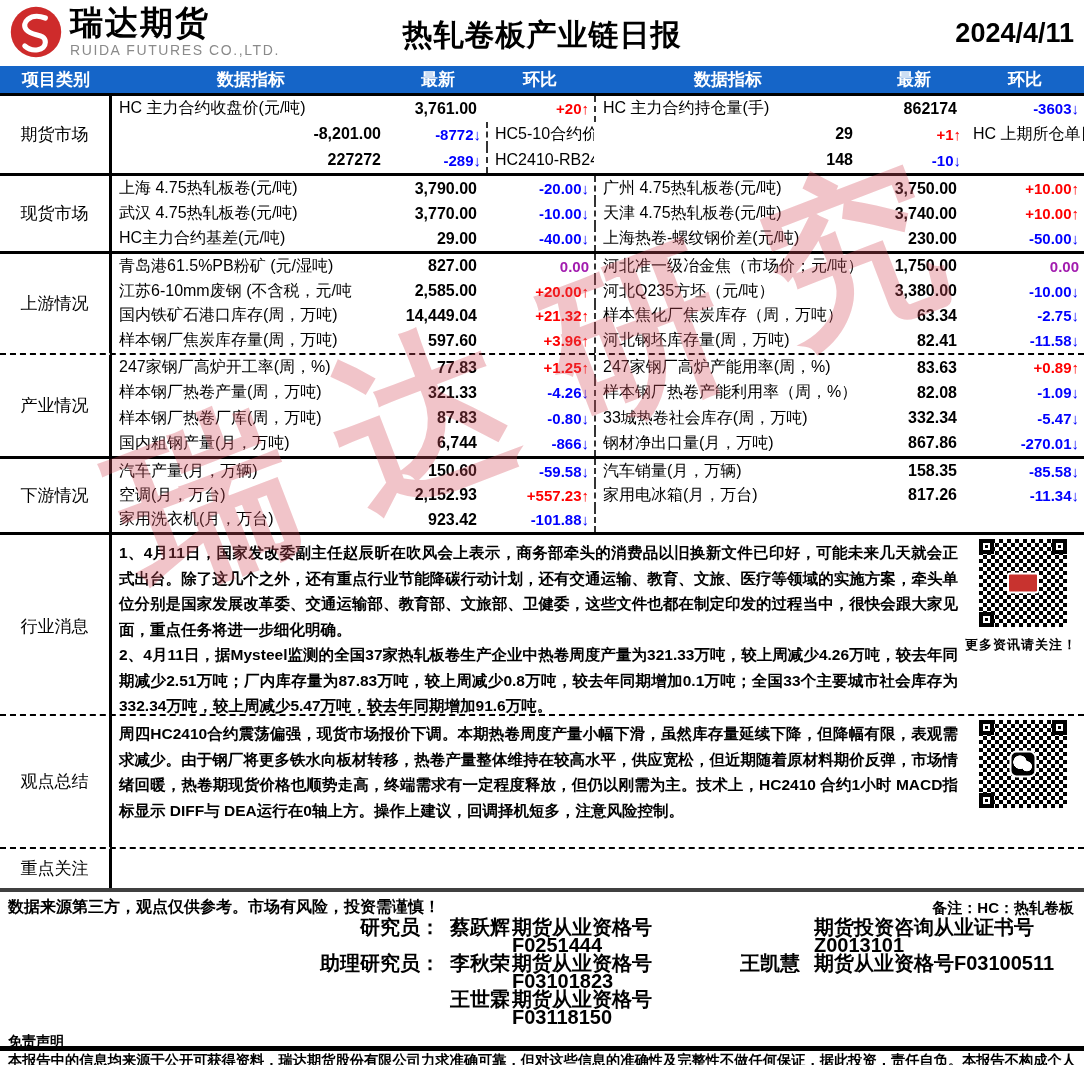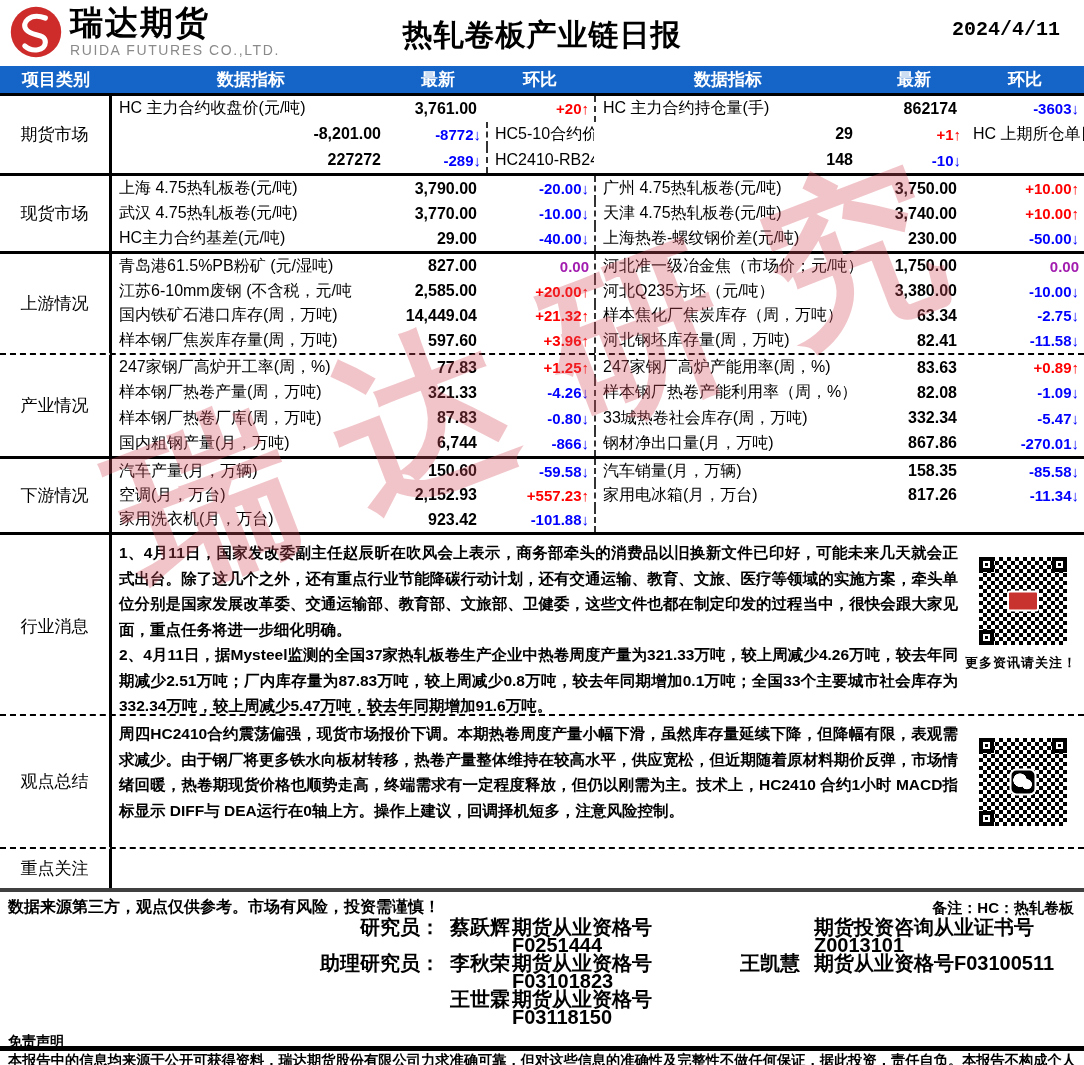--- a/index.html
+++ b/index.html
@@ -8,21 +8,21 @@
     font-family: "Liberation Sans", "DejaVu Sans", sans-serif;
     position: relative; overflow: hidden;
   }
   
   .hdr { position: relative; height: 66px; }
   .logo { position: absolute; left: 8px; top: 4px; display: flex; align-items: center; gap: 6px; }
   .logo svg { width: 56px; height: 56px; }
   .logo-cn { font-size: 33px; font-weight: 800; letter-spacing: 2px; line-height: 1.05; }
   .logo-en { font-size: 14px; color: #8a8a8a; letter-spacing: 1.6px; margin-top: 2px; }
   .title { position: absolute; left: 0; right: 0; top: 15px; text-align: center; font-size: 30px; font-weight: 800; letter-spacing: 1px; }
-  .date  { position: absolute; right: 24px; top: 18px; font-size: 20px; font-weight: 800; font-family: Liberation Mono, monospace; }
+  .date  { position: absolute; right: 10px; top: 18px; font-size: 27px; font-weight: 800; }
 
   
   .grid7 { display: grid; grid-template-columns: 112px 278px 96px 108px 268px 104px 118px; }
   .thead {
     background: #1565C8; color: #fff; font-weight: 700; font-size: 17px;
     height: 30px; line-height: 27px; text-align: center; border-bottom: 3px solid #000;
   }
   .sec { align-items: stretch; }
   .rows3 { grid-template-rows: repeat(3, 1fr); }
   .rows4 { grid-template-rows: repeat(4, 1fr); }
@@ -41,21 +41,21 @@
   .chg[data-dir="up"]   { color: #FE0000; }
   .chg[data-dir="down"] { color: #0000FE; }
   .chg[data-dir="flat"] { color: #a21caf; }
 
   
   .txtsec { display: grid; grid-template-columns: 112px 1fr 122px; }
   .news { height: 182px; }
   .summary { height: 133px; }
   .focus { height: 45px; grid-template-columns: 112px 1fr; border-bottom: 4px solid #404040; }
   .txt { padding: 5px 4px 0 7px; font-size: 15.5px; line-height: 25.5px; text-align: justify; font-weight: bold; }
-  .qr-col { padding-top: 22px; padding-left: 17px; }
+  .qr-col { padding-top: 4px; padding-left: 17px; }
   .qr {
     width: 88px; height: 88px; position: relative;
     background: conic-gradient(#000 25%, #fff 0 50%, #000 0 75%, #fff 0) 0 0 / 8px 8px;
   }
   .qr .f { position: absolute; width: 15px; height: 15px; border: 4px solid #000;
            background: radial-gradient(circle, #000 32%, #fff 33%); }
   .f.tl { top: 0; left: 0; } .f.tr { top: 0; right: 0; } .f.bl { bottom: 0; left: 0; }
   .qr .cmark { position: absolute; left: 50%; top: 50%; transform: translate(-50%, -50%); }
   .cmark.red { width: 32px; height: 21px; background: #c8332f; border: 2px solid #fff; border-radius: 3px; }
   .cmark.wx  { width: 27px; height: 27px; border-radius: 7px; border: 2px solid #fff;

